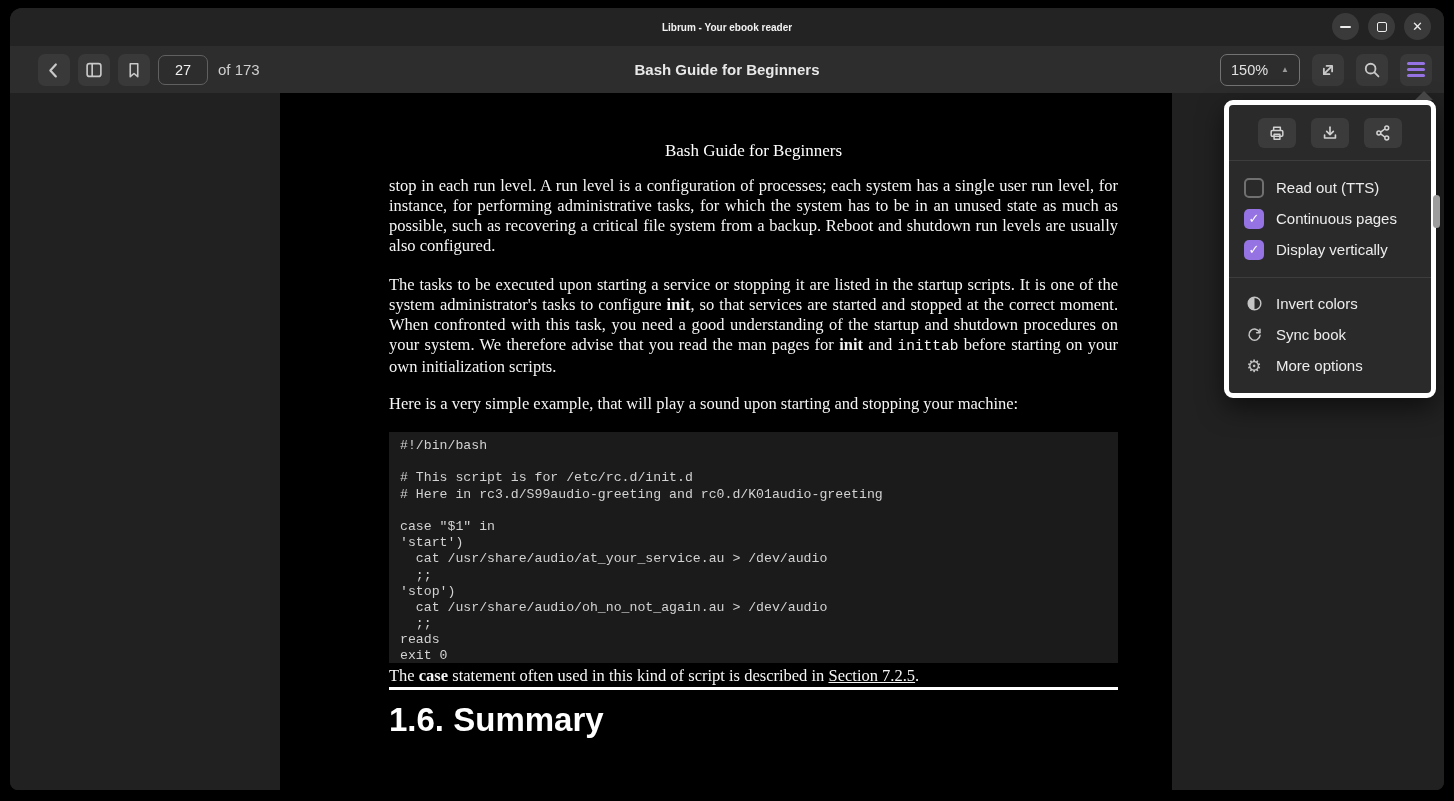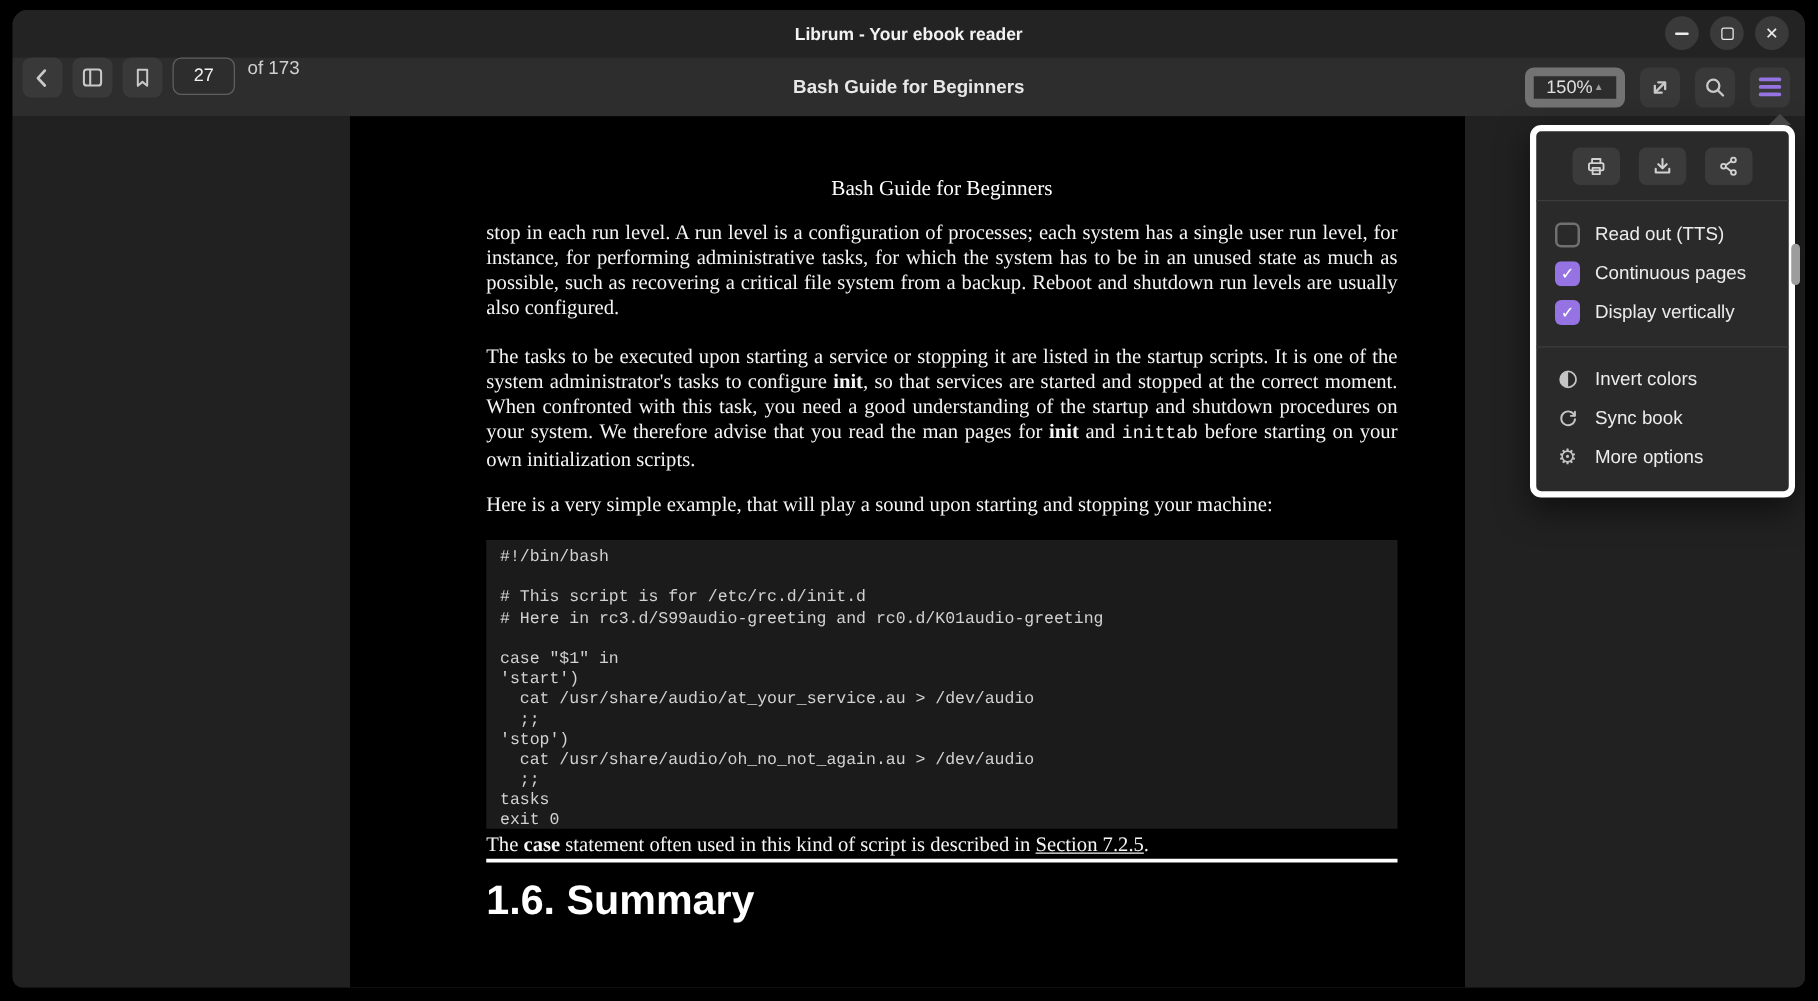--- a/index.html
+++ b/index.html
@@ -3,39 +3,39 @@
 <meta charset="utf-8">
 <style>
   html,body{margin:0;padding:0;background:#000;width:1454px;height:801px;overflow:hidden;
     font-family:"Liberation Sans",sans-serif;}
   *{box-sizing:border-box;}
   .window{position:absolute;left:10px;top:8px;width:1434px;height:782px;background:#212121;
     border-radius:12px 12px 8px 8px;overflow:hidden;}
   
   .titlebar{position:absolute;left:0;top:0;width:100%;height:38px;background:#232323;}
   .titlebar-title{position:absolute;left:0;right:0;top:0;height:38px;display:flex;align-items:center;
-    justify-content:center;color:#f2f2f2;font-size:14px;font-weight:bold;}
+    justify-content:center;color:#f2f2f2;font-size:10px;font-weight:bold;}
   .win-controls{position:absolute;right:13px;top:5px;display:flex;gap:9px;}
   .win-btn{width:27px;height:27px;border-radius:50%;background:#3a3a3a;display:flex;align-items:center;
     justify-content:center;color:#ededed;}
   .glyph-min{width:11px;height:2px;background:#ededed;border-radius:1px;}
   .glyph-max{width:10px;height:10px;border:1.6px solid #ededed;border-radius:2px;}
   .glyph-close{font-size:13px;line-height:1;}
   
   .toolbar{position:absolute;left:0;top:38px;width:100%;height:47px;background:#2d2d2e;}
-  .tb-left{position:absolute;left:8px;top:0;height:47px;display:flex;align-items:flex-start;gap:8px;}
+  .tb-left{position:absolute;left:28px;top:0;height:47px;display:flex;align-items:center;gap:8px;}
   .tb-btn{width:32px;height:32px;border-radius:7px;background:#393939;display:flex;align-items:center;
     justify-content:center;color:#c9c9c9;}
   .page-box{width:50px;height:30px;border:1px solid #606060;border-radius:7px;background:transparent;
     color:#f0f0f0;font-size:14.5px;text-align:center;font-family:"Liberation Sans",sans-serif;outline:none;}
   .page-total{color:#cfcfcf;font-size:15px;margin-left:2px;}
   .tb-title{position:absolute;left:0;right:0;top:0;height:47px;display:flex;align-items:center;
     justify-content:center;color:#e8e8e8;font-size:15px;font-weight:bold;pointer-events:none;}
   .tb-right{position:absolute;right:12px;top:0;height:47px;display:flex;align-items:center;gap:12px;}
-  .zoom-box{width:80px;height:32px;border:7px solid #737373;border-radius:7px;display:flex;
+  .zoom-box{width:80px;height:32px;border:1px solid #737373;border-radius:7px;display:flex;
     align-items:center;justify-content:space-between;padding:0 10px;color:#e0e0e0;font-size:14.5px;}
   .zoom-caret{font-size:8px;color:#9a9a9a;}
   .tb-btn.active .bar{background:var(--accent);}
   .burger{display:flex;flex-direction:column;gap:3px;}
   .burger .bar{width:18px;height:3.2px;border-radius:2px;background:#c9c9c9;}
   
   .content{position:absolute;left:0;top:85px;width:100%;height:697px;background:#212121;}
   .page{position:absolute;left:270px;top:0;width:892px;height:697px;background:#000;color:#f5f5f5;
     font-family:"Liberation Serif",serif;}
   .pcol{position:absolute;left:109px;width:729px;}
@@ -163,21 +163,21 @@
         <div class="code-line"># This script is for /etc/rc.d/init.d</div>
         <div class="code-line"># Here in rc3.d/S99audio-greeting and rc0.d/K01audio-greeting</div>
         <div class="code-line"></div>
         <div class="code-line">case "$1" in</div>
         <div class="code-line">'start')</div>
         <div class="code-line">  cat /usr/share/audio/at_your_service.au &gt; /dev/audio</div>
         <div class="code-line">  ;;</div>
         <div class="code-line">'stop')</div>
         <div class="code-line">  cat /usr/share/audio/oh_no_not_again.au &gt; /dev/audio</div>
         <div class="code-line">  ;;</div>
-        <div class="code-line">tasks</div>
+        <div class="code-line">reads</div>
         <div class="code-line">exit 0</div>
       </div>
 
       <div class="pcol para p4" style="position:absolute;"><span>The </span><b class="bd">case</b><span> statement often used in this kind of script is described in </span><span class="link">Section 7.2.5</span><span>.</span></div>
 
       <div class="pcol hr" style="position:absolute;"></div>
 
       <div class="pcol h16" style="position:absolute;">1.6. Summary</div>
 
     </div>

